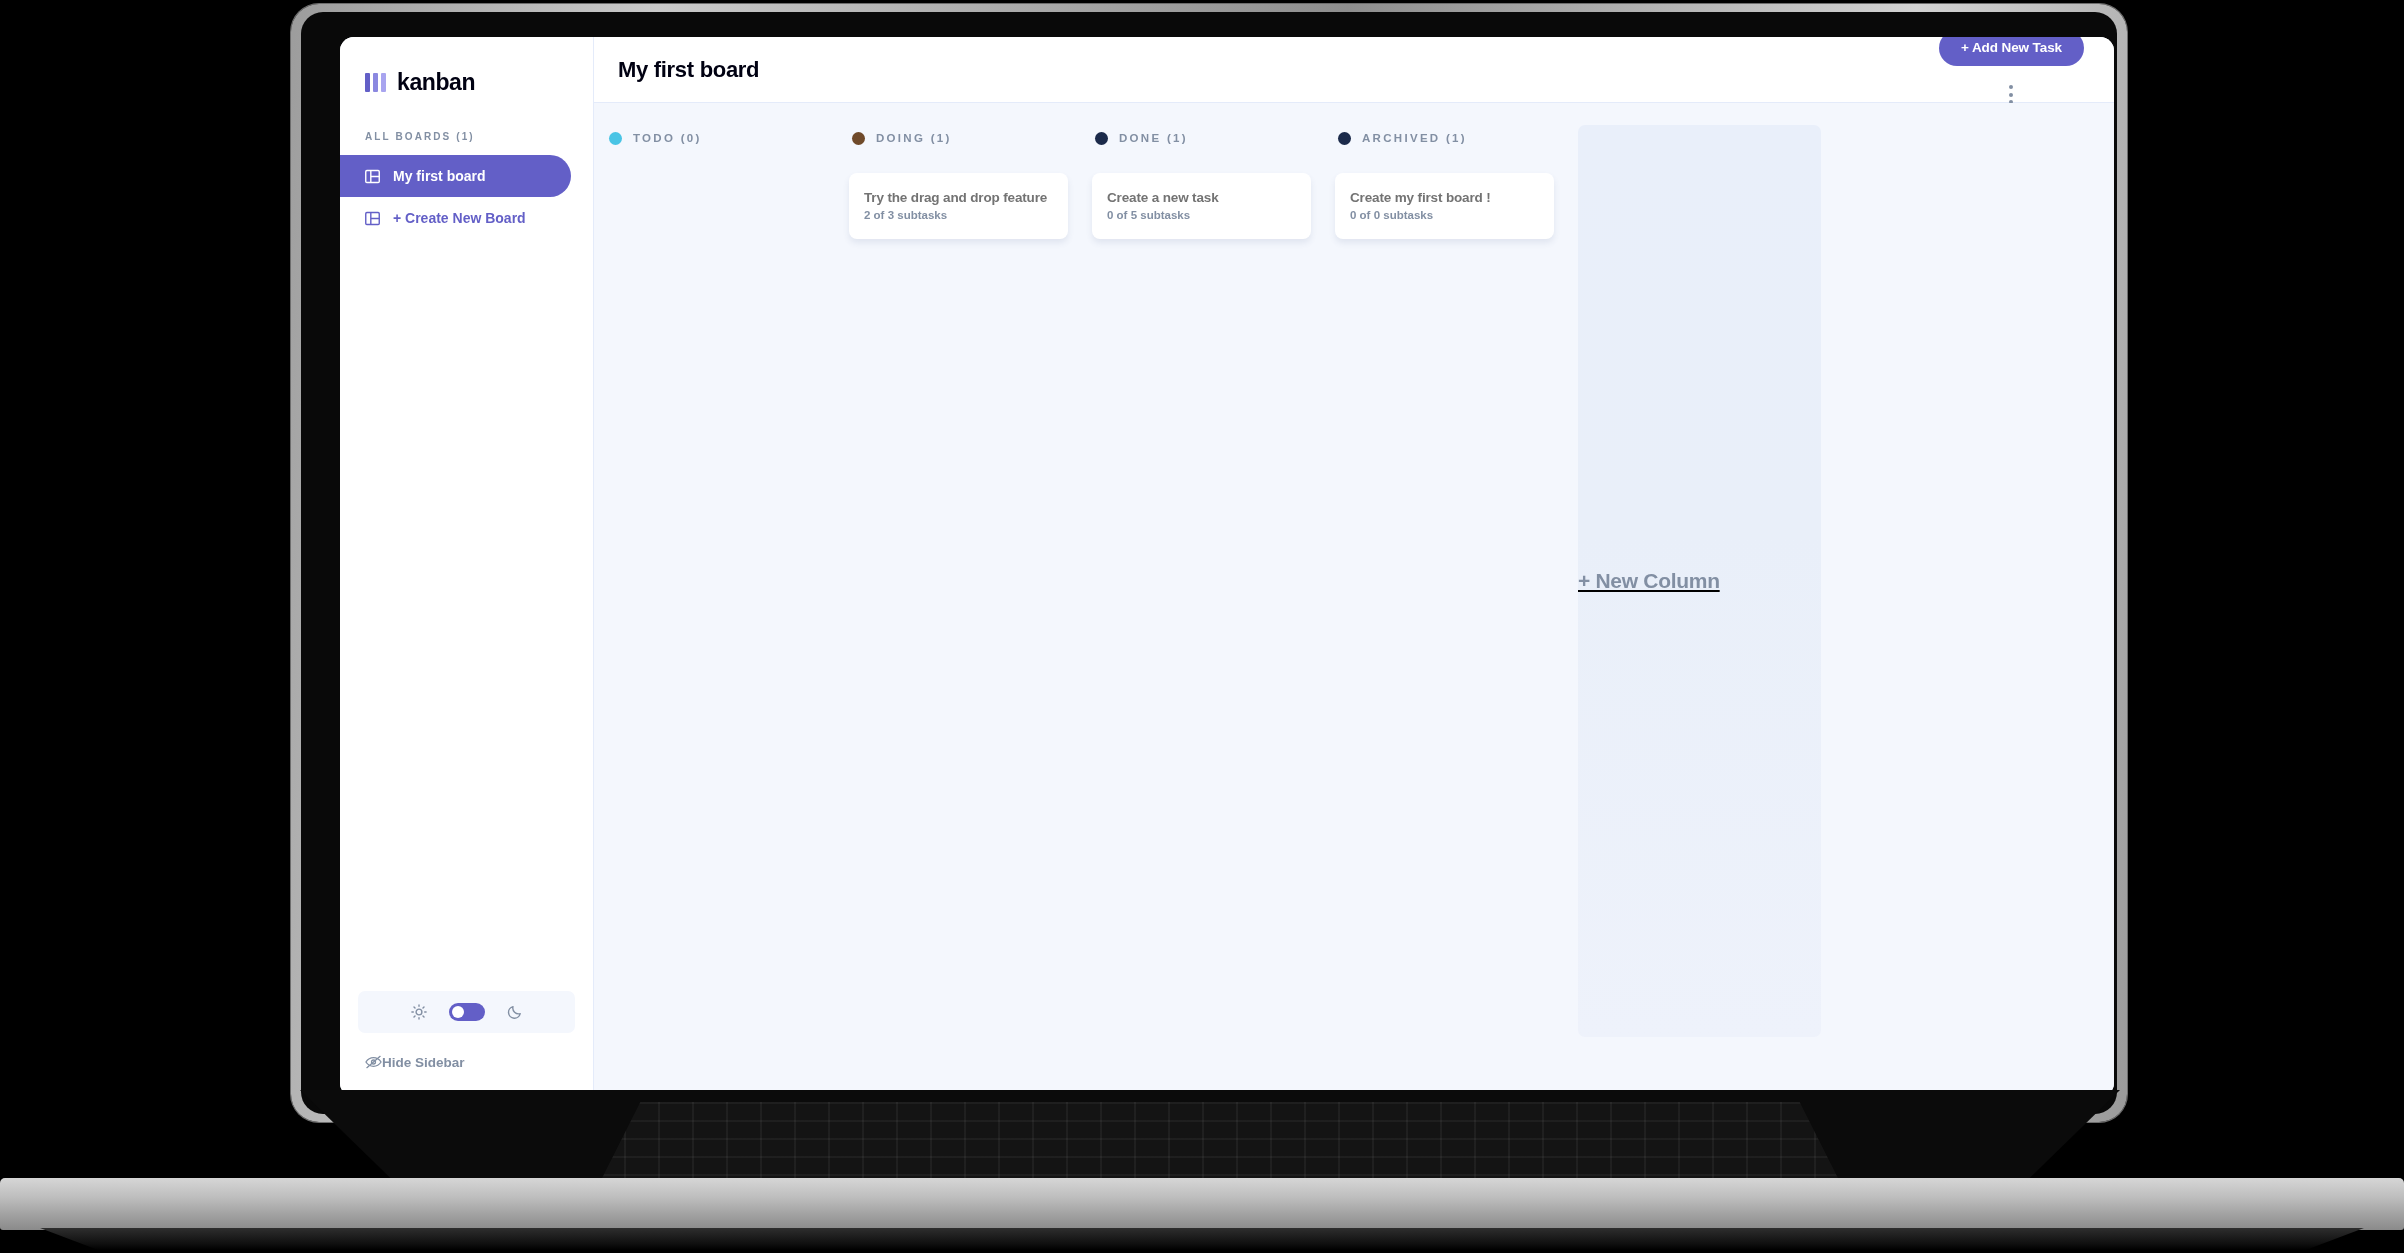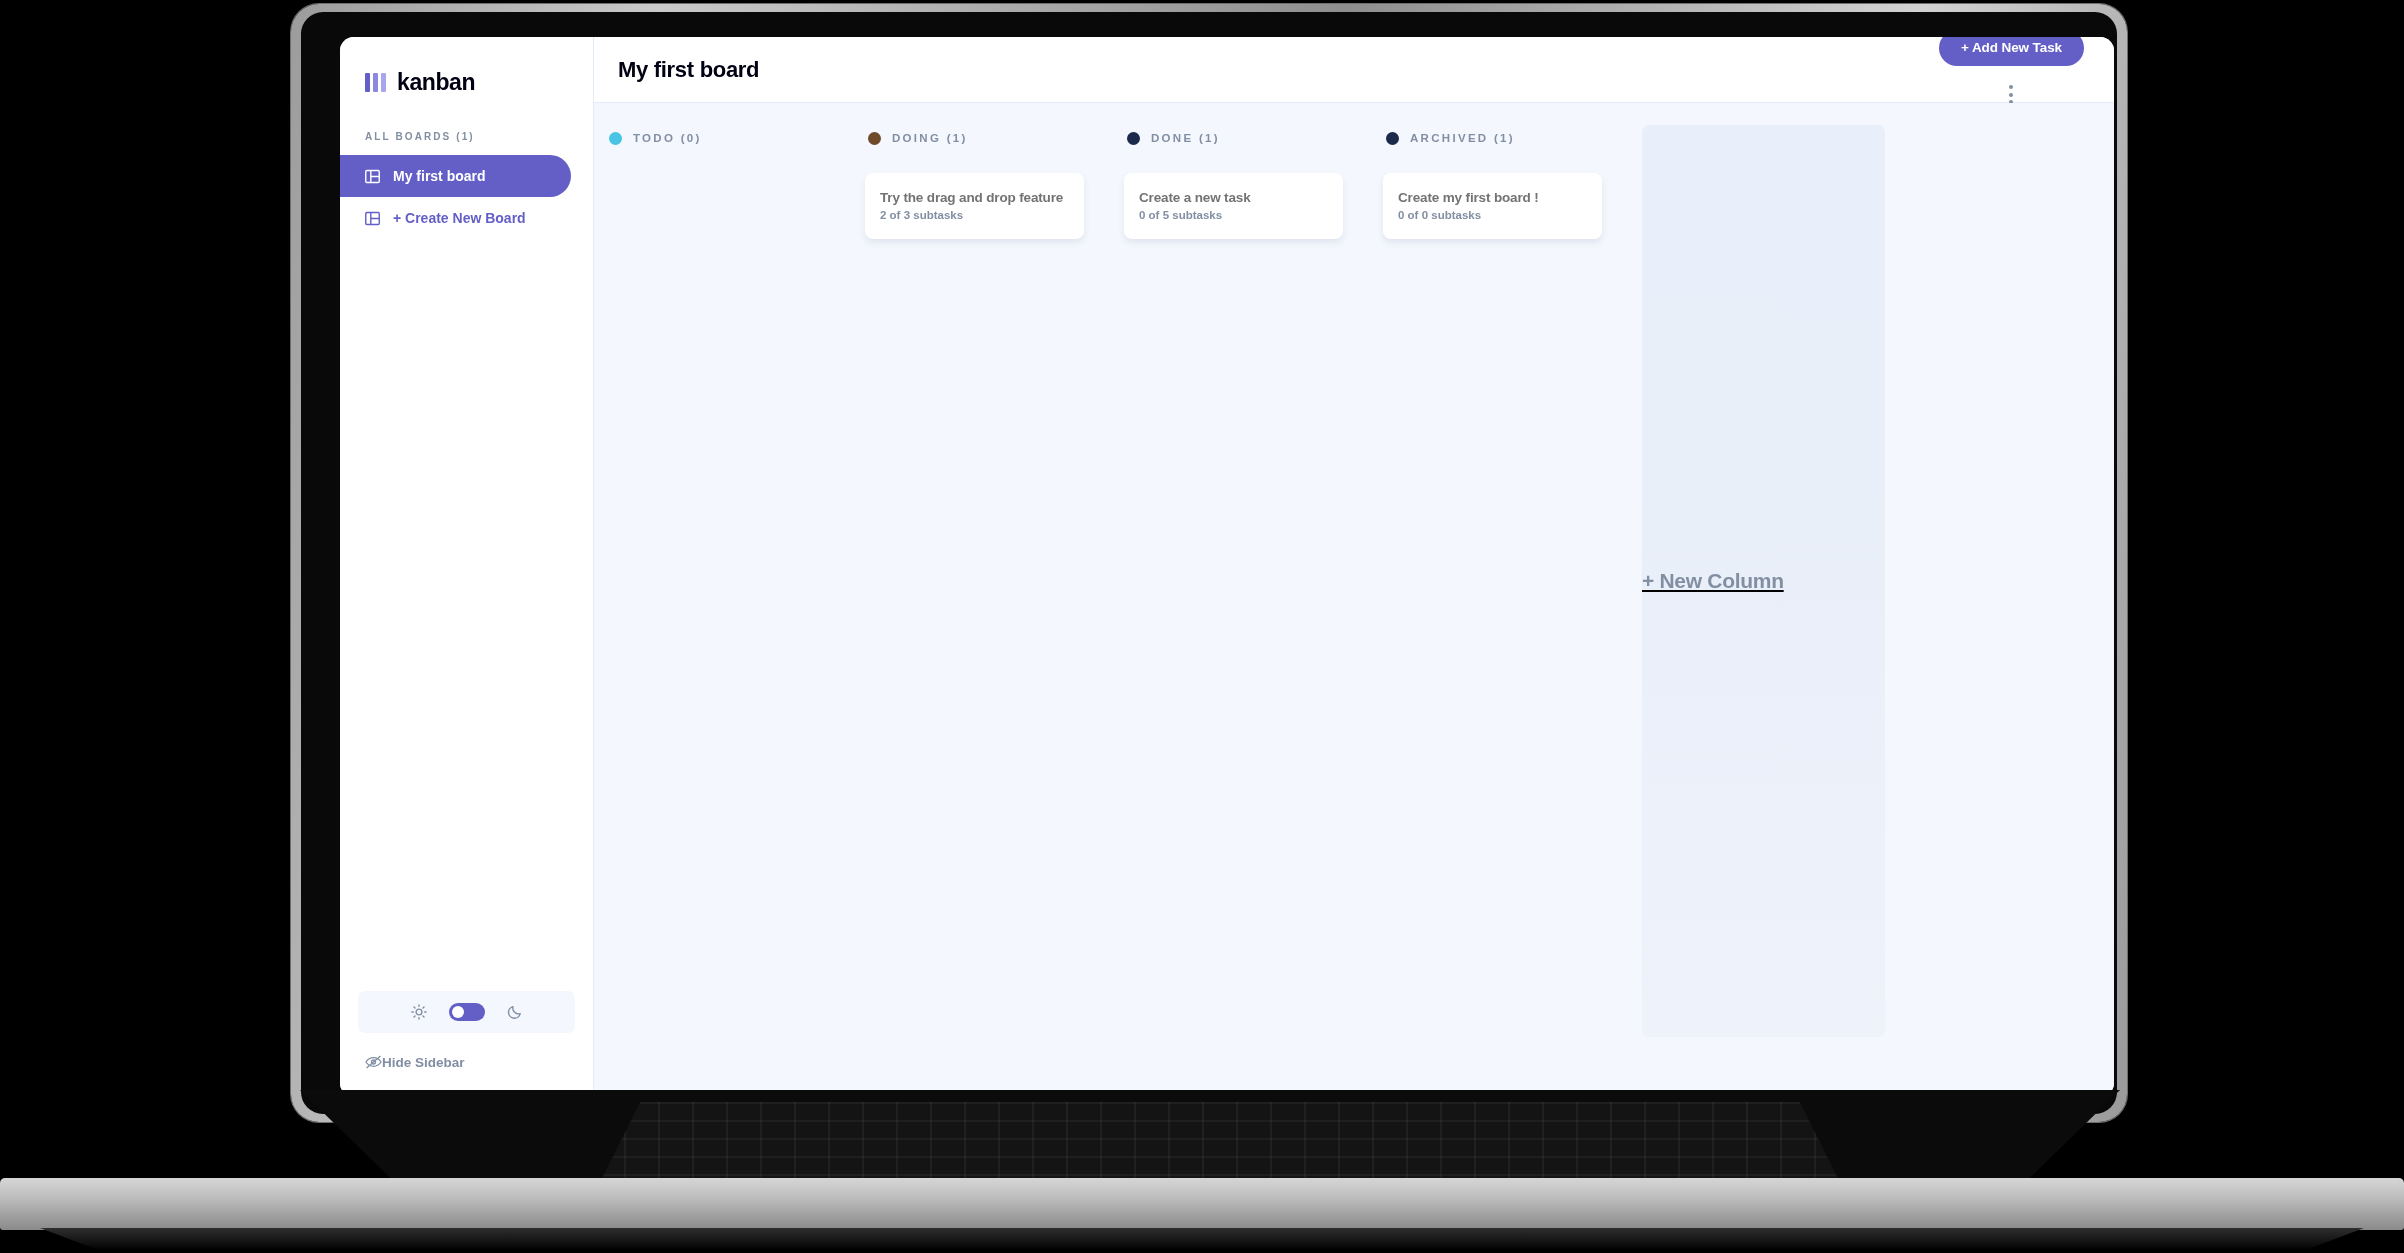--- a/index.html
+++ b/index.html
@@ -143,21 +143,21 @@
   }
   #board-menu-btn {
     width: 20px; height: 30px; display:flex; flex-direction: column;
     align-items: center; justify-content: center; gap: 3.5px; cursor: pointer;
     background: none; border: none; padding: 0;
   }
   #board-menu-btn span { width: 4px; height: 4px; border-radius: 50%; background: #828fa3; display:block; }
 
   #board-area {
     flex: 1; background: #f4f7fd;
-    display: flex; gap: 16px; padding: 22px 0 0 0;
+    display: flex; gap: 0; padding: 22px 0 0 0;
     overflow: hidden;
   }
   .column { width: 243px; flex-shrink: 0; padding: 0 12px; }
   .col-head { display: flex; align-items: center; gap: 11px; height: 26px; margin-bottom: 22px; padding-left: 3px; }
   .col-dot { width: 13px; height: 13px; border-radius: 50%; flex-shrink: 0; }
   .col-name { font-size: 11.5px; font-weight: 700; letter-spacing: 2.3px; color: #828fa3; }
   .task-card {
     background: #ffffff; border-radius: 8px;
     padding: 17px 15px 18px 15px; margin-bottom: 20px;
     box-shadow: 0 4px 6px rgba(54,78,126,.10);

